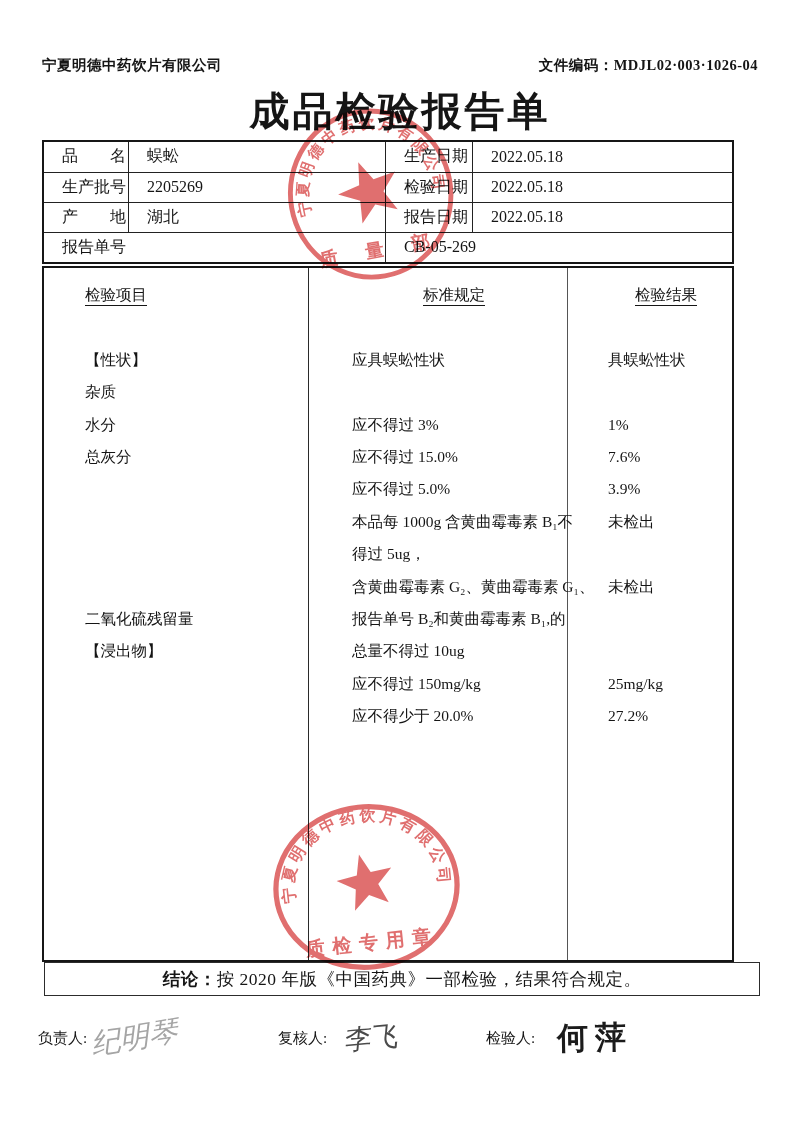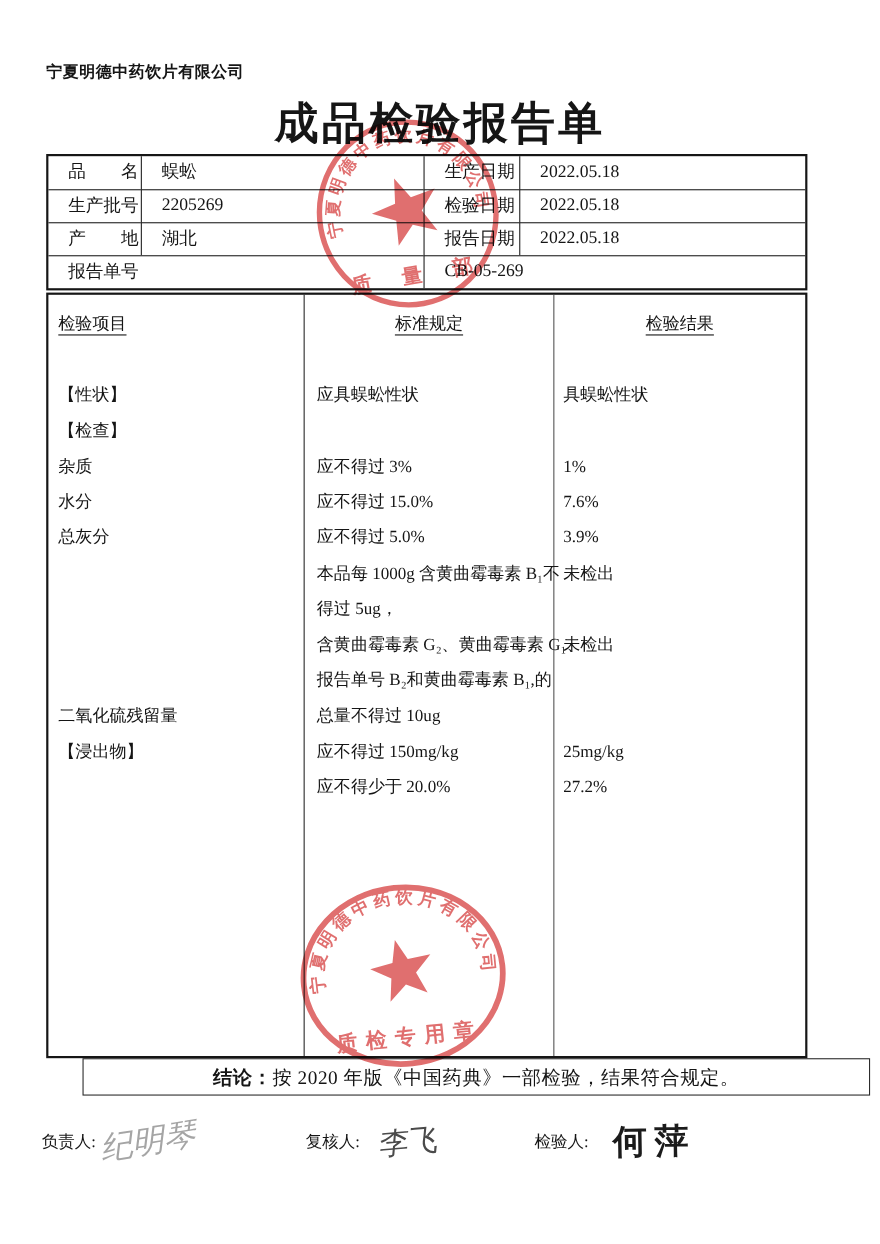--- a/index.html
+++ b/index.html
@@ -13,34 +13,34 @@
 
   
   .info-table { position:absolute; left:42px; top:140px; width:692px; border:2px solid #161616; display:grid; grid-template-columns:84px 257px 87px 1fr; grid-auto-rows:29.9px; background:transparent; }
   .info-table .cell { display:flex; align-items:center; padding-left:18px; font-size:16px; white-space:pre; }
   .info-table .bt { border-top:1.5px solid #222; }
   .info-table .bl { border-left:1.5px solid #222; }
   .sp2 { grid-column:span 2; }
 
   
   .main-table { position:absolute; left:42px; top:266px; width:692px; height:696px; border:2px solid #161616; display:flex; }
-  .col { padding-top:11px; }
+  .col { padding-top:11px;margin-left:32px; }
   .col-items { width:233px; border-right:1.5px solid #2a2a2a; }
   .col-standard { width:227px; border-right:1.5px solid #555; }
   .col-result { flex:1; }
   .tline { height:32.4px; line-height:32.4px; font-size:15.5px; white-space:pre; overflow:visible; }
   .col-items .tline { padding-left:9px; }
   .col-standard .lines .tline { padding-left:11px; }
   .col-result .lines .tline { padding-left:8px; }
   .head { text-align:center; }
   .col-items .head { text-align:left; }
   .head span { text-decoration:underline; text-underline-offset:5px; }
 
   
-  .conclusion { position:absolute; left:44px; top:962px; width:716px; height:34px; border:1.5px solid #2c2c2c; display:flex; align-items:center; justify-content:center; font-size:17.5px; letter-spacing:.5px;margin-left:31px; }
+  .conclusion { position:absolute; left:44px; top:962px; width:716px; height:34px; border:1.5px solid #2c2c2c; display:flex; align-items:center; justify-content:center; font-size:17.5px; letter-spacing:.5px; }
   .conclusion .lbl { font-weight:bold; }
 
   
   .sig-group { position:absolute; top:1008px; height:60px; display:flex; align-items:center;justify-content:space-between; }
   .sig-label { font-size:15px; }
   .sig-name { display:inline-block; font-family:"DejaVu Serif",serif; }
   .sig-1 { left:38px; }
   .sig-1 .sig-name { color:#8f8f8f; font-size:29px; margin-left:6px; transform:rotate(-9deg) skewX(-16deg); opacity:.8; }
   .sig-2 { left:278px; }
   .sig-2 .sig-name { color:#4a4a4a; font-size:27px; margin-left:18px; transform:rotate(-5deg) skewX(-10deg); }
@@ -53,20 +53,21 @@
   .stamp-bottom { left:271px; top:803px; width:191px; height:168px; transform:rotate(-6deg); }
   .stamp text { font-family:"Liberation Serif",serif; font-weight:bold; }
 </style>
 </head>
 <body>
 
 <div class="page">
 
   <div class="hdr">
     <span>宁夏明德中药饮片有限公司</span>
+    <span>文件编码：MDJL02·003·1026-04</span>
   </div>
 
   <div class="title">成品检验报告单</div>
 
   <div class="info-table">
     <div class="cell">品　　名</div>
     <div class="cell bl">蜈蚣</div>
     <div class="cell bl">生产日期</div>
     <div class="cell bl">2022.05.18</div>
 
@@ -83,21 +84,20 @@
     <div class="cell bt sp2">报告单号</div>
     <div class="cell bt bl sp2">CB-05-269</div>
   </div>
 
   <div class="main-table">
     <div class="col col-items">
       <div class="tline head"><span>检验项目</span></div>
       <div class="lines">
           <div class="tline">&nbsp;</div>
           <div class="tline">【性状】</div>
-          <div class="tline">【检查】</div>
           <div class="tline">杂质</div>
           <div class="tline">水分</div>
           <div class="tline">总灰分</div>
           <div class="tline">&nbsp;</div>
           <div class="tline">&nbsp;</div>
           <div class="tline">&nbsp;</div>
           <div class="tline">&nbsp;</div>
           <div class="tline">二氧化硫残留量</div>
           <div class="tline">【浸出物】</div>
         </div>

